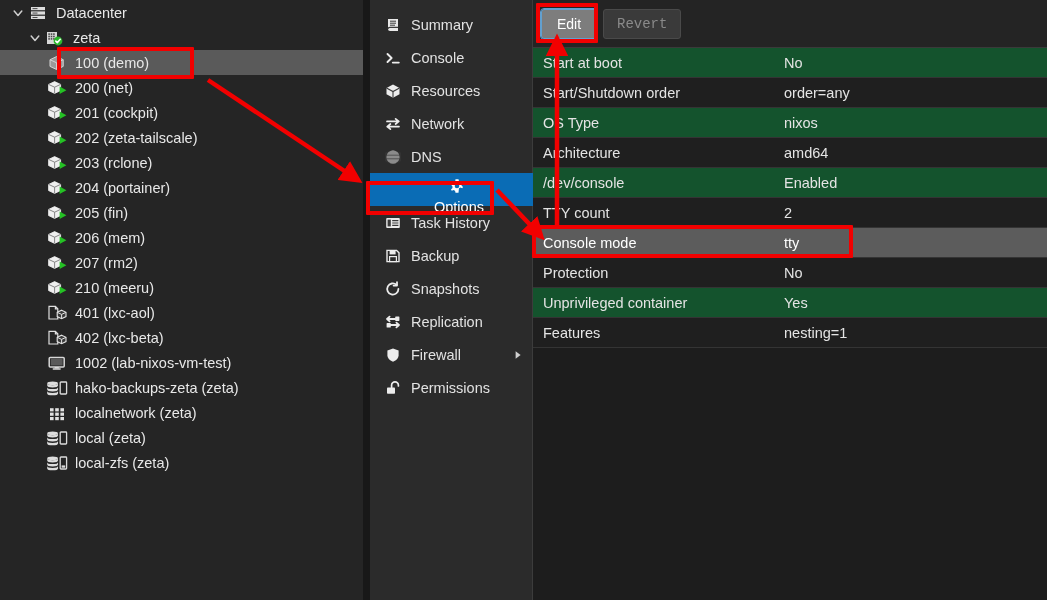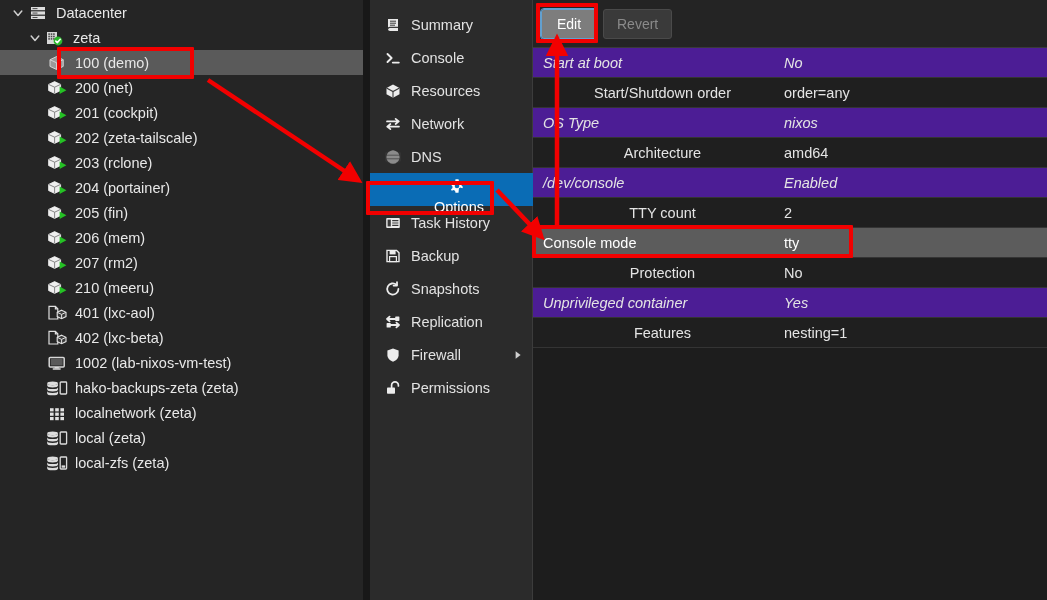--- a/index.html
+++ b/index.html
@@ -123,34 +123,35 @@
   .tb-btn.primary {
     background: #7d7d7d;
     color: #ffffff;
     border: 1px solid #62a0cf;
     outline: 1px solid #62a0cf;
   }
   .tb-btn.disabled {
     background: #3a3a3a;
     color: #8a8a8a;
     border: 1px solid #4a4a4a;
+    font-family: Liberation Mono, monospace;
   }
 
   
   #opt-table { width: 100%; }
   .opt-row {
     height: 30px;
     display: flex;
     align-items: center;
     border-bottom: 1px solid #343434;
     font-size: 14.5px;
     color: #e4e4e4;
   }
-  .opt-row.odd  { background: #4c1d95; font-style: italic; }
-  .opt-row.even { background: #1f1f1f; text-align: center; }
+  .opt-row.odd  { background: #14532d; }
+  .opt-row.even { background: #1f1f1f; }
   .opt-row.selected { background: #5c5c5c; color: #ffffff; }
   .opt-key { width: 249px; padding-left: 10px; white-space: nowrap; flex: 0 0 249px; }
   .opt-val { padding-left: 2px; white-space: nowrap; }
 
   
   #overlay {
     position: absolute;
     left: 0; top: 0;
     width: 1047px; height: 600px;
     pointer-events: none;

